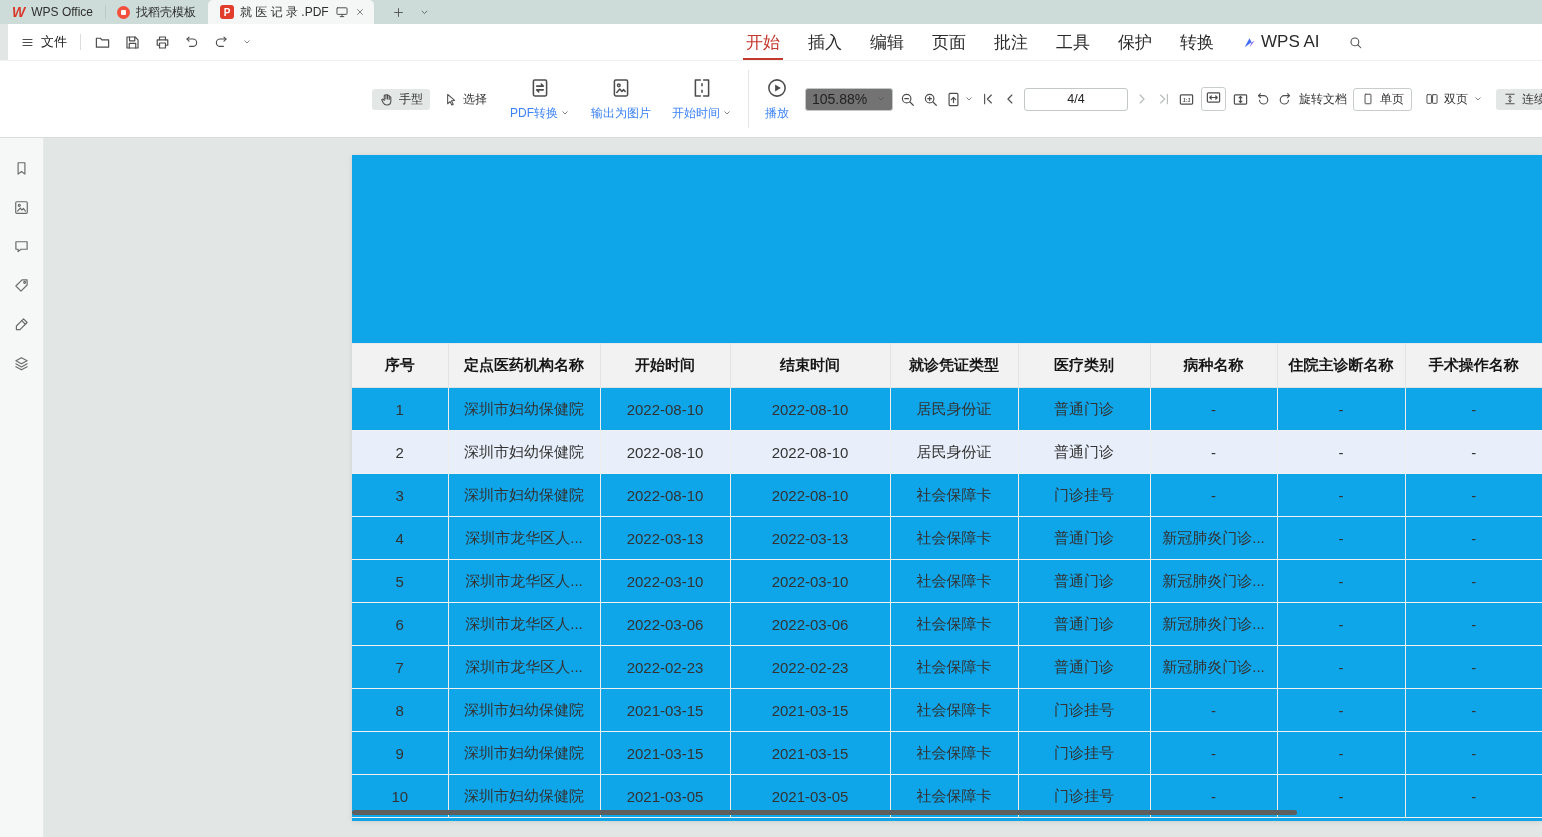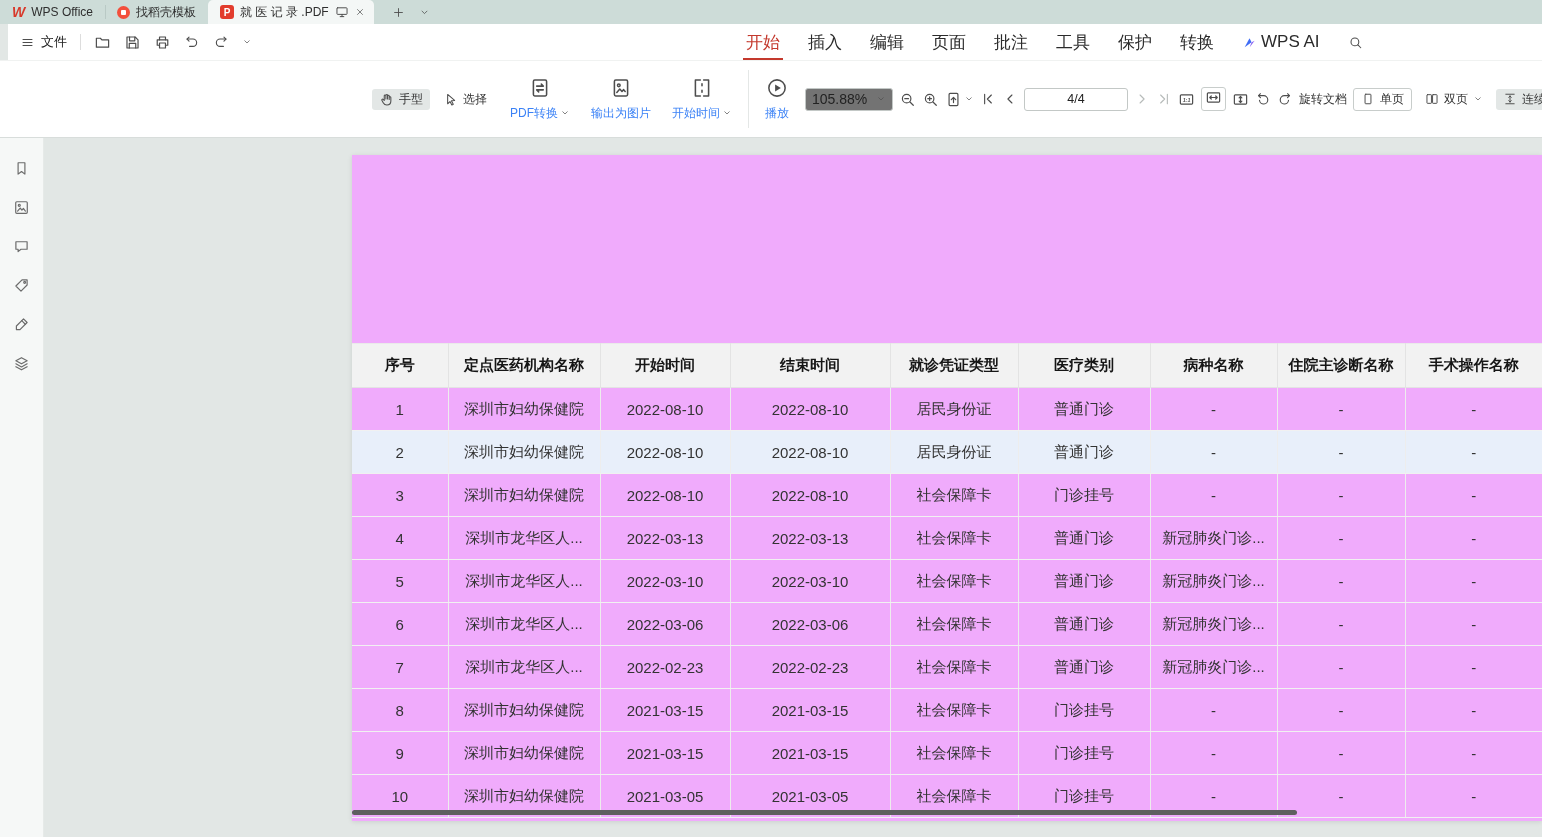--- a/index.html
+++ b/index.html
@@ -58,21 +58,21 @@
           display:flex;align-items:center;justify-content:center;font-size:12.5px;color:#222}
   .tsep{width:1px;height:58px;background:#e4e7e6;flex:none}
   .iconbtn{display:inline-flex;align-items:center;gap:2px}
 
   
   .workspace{position:absolute;top:138px;left:0;right:0;bottom:0;background:#e2e7e5;overflow:hidden}
   .side{position:absolute;left:0;top:0;width:44px;bottom:0;background:#f6f8f7;border-right:1px solid #e6eae8;
         display:flex;flex-direction:column;align-items:center;padding-top:22px;gap:22px}
   .side .ic{opacity:.82}
 
-  .page{position:absolute;left:352px;top:17px;width:1190px;height:666px;background:#f0abfc;
+  .page{position:absolute;left:352px;top:17px;width:1190px;height:666px;background:#0ea5e9;
         box-shadow:0 1px 5px rgba(0,0,0,.10)}
   .tablewrap{position:absolute;top:188px;left:0;width:1190px}
   table{width:100%;border-collapse:collapse;table-layout:fixed}
   thead th{background:#f2f2f2;height:44px;font-size:15px;font-weight:bold;color:#161616;
            border-top:1px solid #eaeaea;border-right:1px solid #e3e3e3;border-bottom:1px solid #e3e3e3;text-align:center}
   tbody td{height:43px;text-align:center;font-size:15px;color:#333;
            border-right:1px solid #ededed;border-bottom:1px solid #f1f1f1;overflow:hidden;white-space:nowrap}
   thead th:last-child,tbody td:last-child{border-right:none}
   tr.hl td{background:#e8effa}
   .hscroll{position:absolute;left:0;bottom:6px;width:945px;height:5px;background:#5f5f5f;border-radius:3px;z-index:5}

